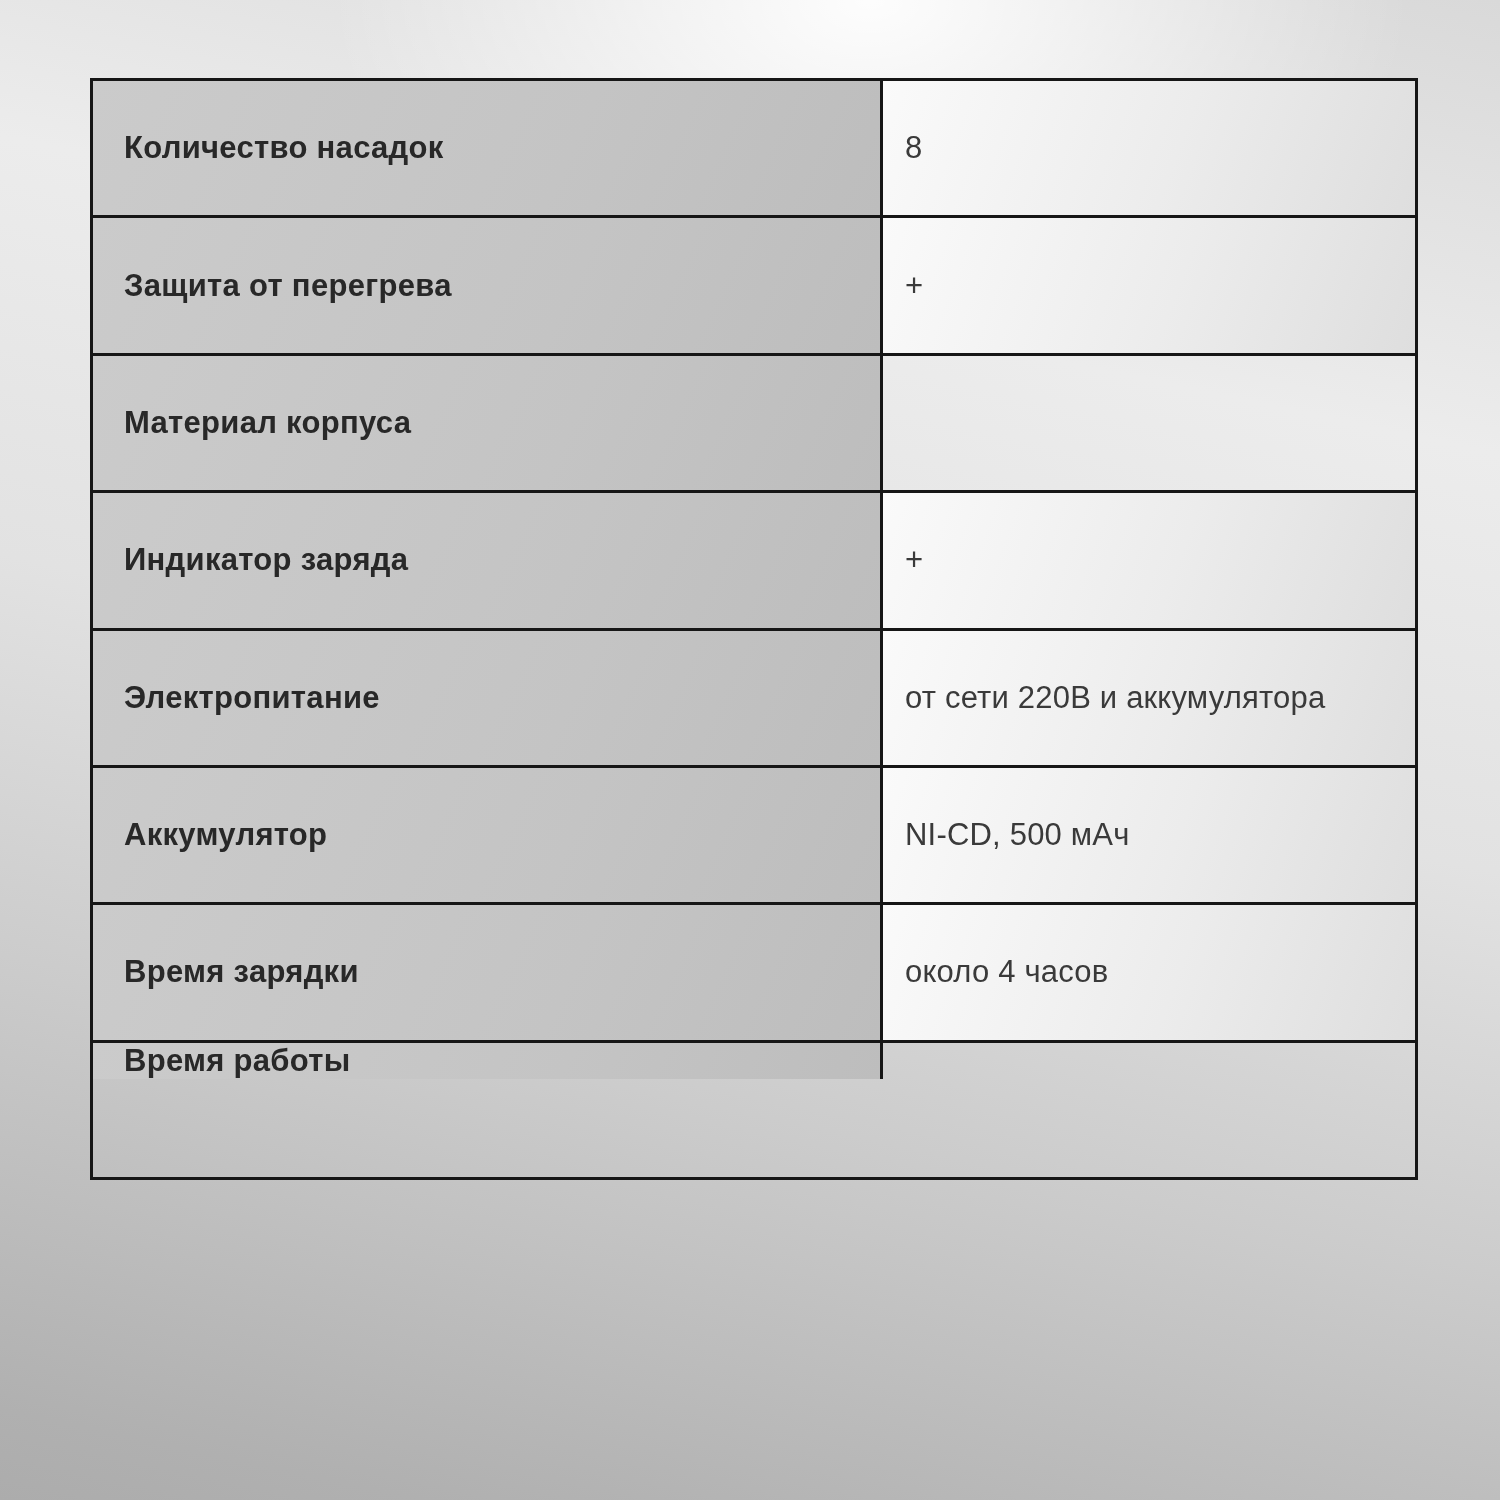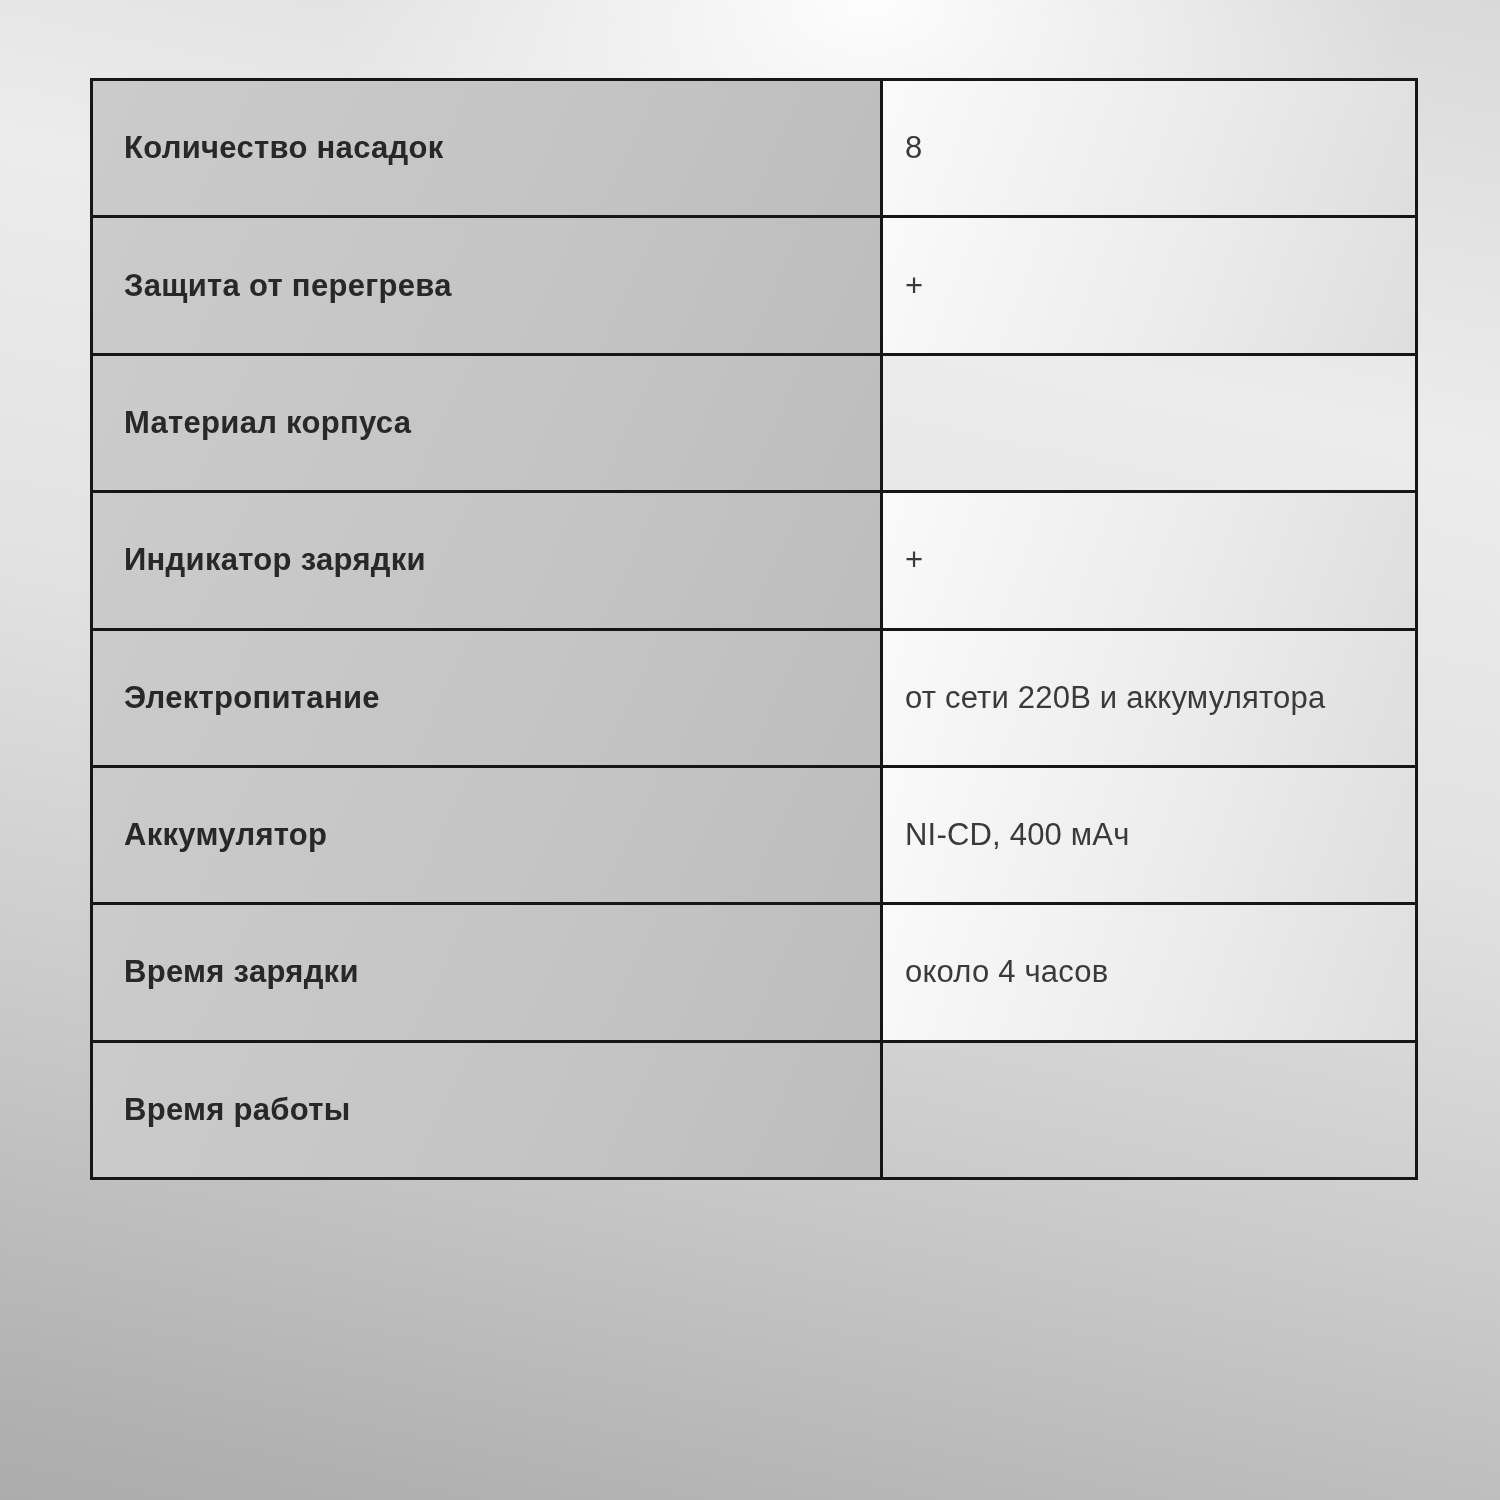--- a/index.html
+++ b/index.html
@@ -29,20 +29,21 @@
     text-align: right;
   }
   .spec-row {
     flex: 1 1 0;
     display: flex;
     border-bottom: 3px solid #161616;
     min-height: 0;
   }
   .spec-row:last-child {
     border-bottom: none;
+    flex-direction: column;
   }
   .cell {
     box-sizing: border-box;
     display: flex;
     align-items: center;
   }
   .label-cell {
     width: 790px;
     border-right: 3px solid #161616;
     background: linear-gradient(115deg, #cbcbcb 0%, #c4c4c4 60%, #bdbdbd 100%);
@@ -92,21 +93,21 @@
   </div>
 
   <div class="spec-row">
     <div class="cell label-cell">
       <span class="label-text">Материал корпуса</span>
     </div>
   </div>
 
   <div class="spec-row">
     <div class="cell label-cell">
-      <span class="label-text">Индикатор зарядки</span>
+      <span class="label-text">Индикатор заряда</span>
     </div>
     <div class="cell value-cell">
       <span class="value-text">+</span>
     </div>
   </div>
 
   <div class="spec-row">
     <div class="cell label-cell">
       <span class="label-text">Электропитание</span>
     </div>
@@ -114,21 +115,21 @@
       <span class="value-text">от сети 220В и аккумулятора</span>
     </div>
   </div>
 
 
   <div class="spec-row">
     <div class="cell label-cell">
       <span class="label-text">Аккумулятор</span>
     </div>
     <div class="cell value-cell">
-      <span class="value-text">NI-CD, 400 мАч</span>
+      <span class="value-text">NI-CD, 500 мАч</span>
     </div>
   </div>
 
   <div class="spec-row">
     <div class="cell label-cell">
       <span class="label-text">Время зарядки</span>
     </div>
     <div class="cell value-cell">
       <span class="value-text">около 4 часов</span>
     </div>

